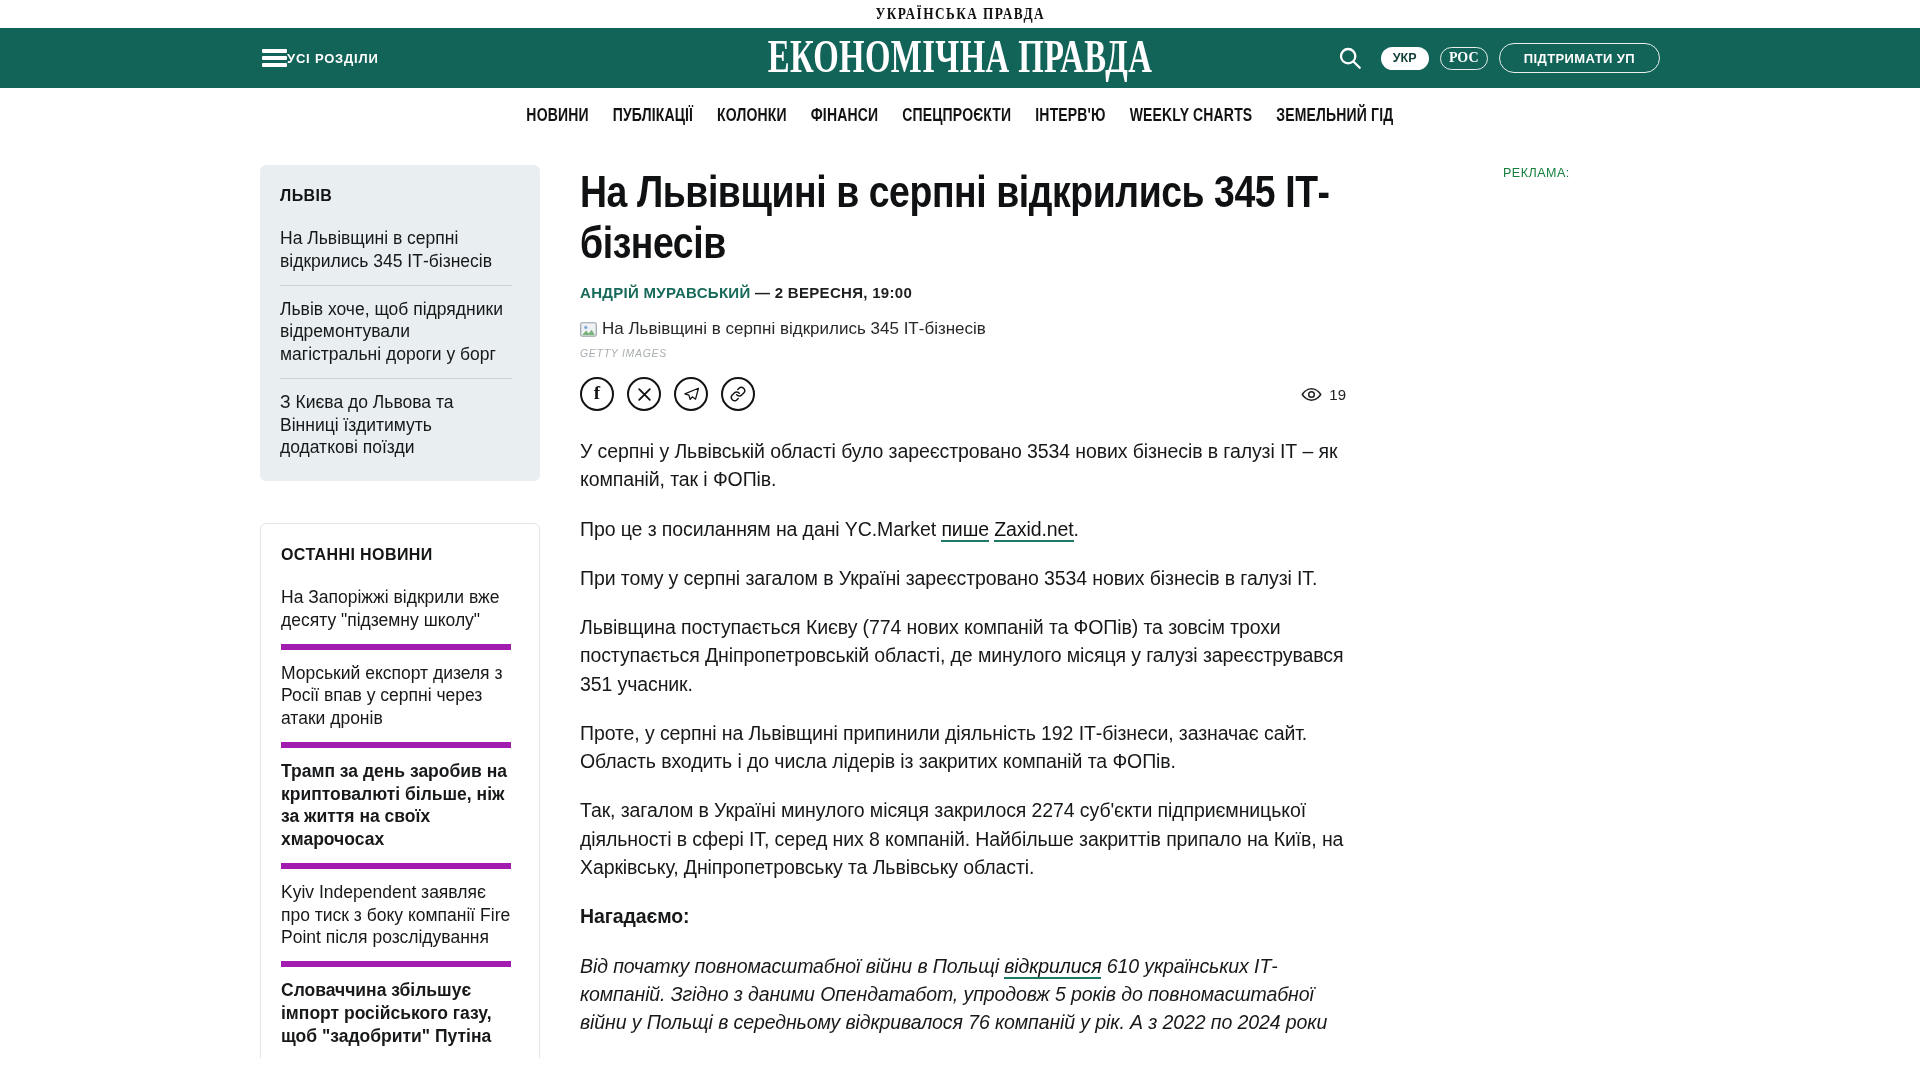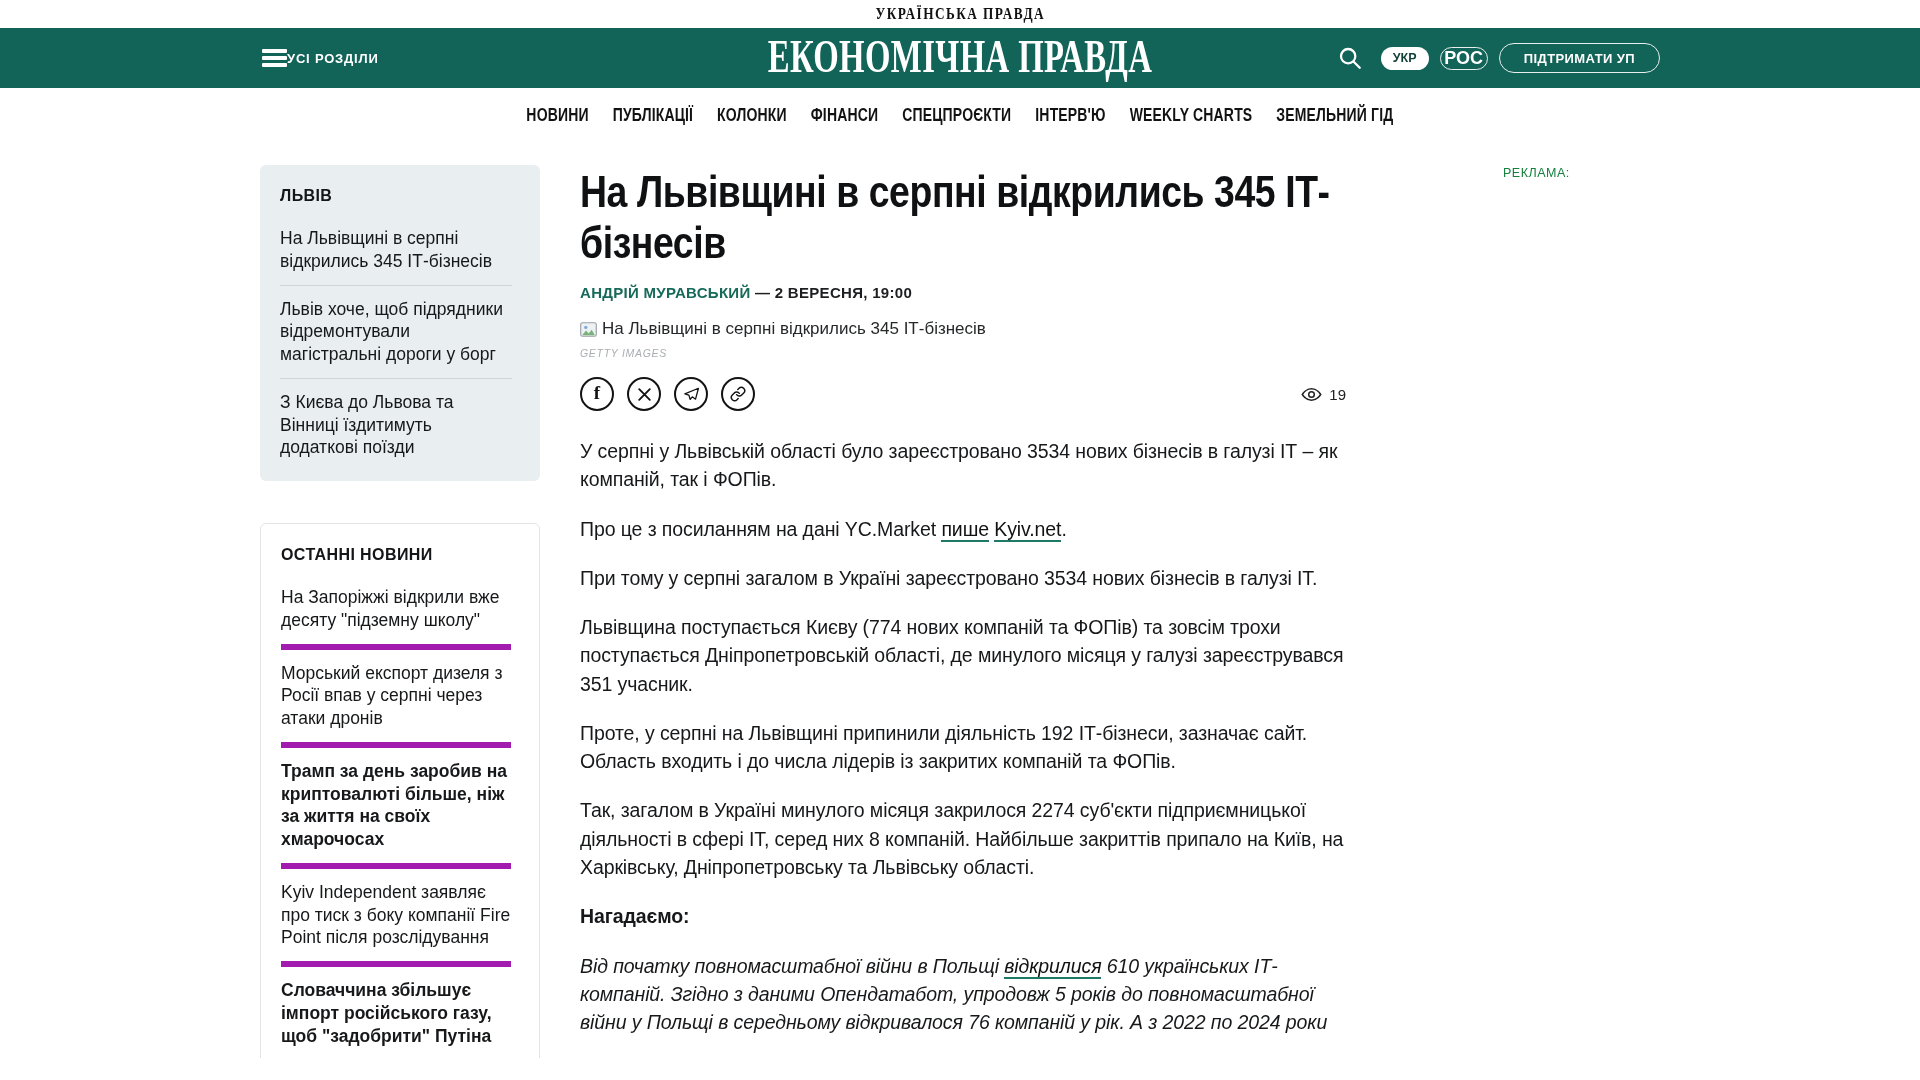--- a/index.html
+++ b/index.html
@@ -19,21 +19,21 @@
   .burger span { width:25px; height:3.6px; background:#fff; border-radius:1px; }
   .nav-sections { color:#fff; font-size:13px; font-weight:bold; letter-spacing:0.8px; }
   .nav-logo { position:absolute; left:50%; top:50%; transform:translate(-50%,-52%) scale(0.78,1.08);
     font-family:"Liberation Serif", serif; font-weight:bold; font-size:42px; color:#fff;
     white-space:nowrap; letter-spacing:0.5px; cursor:pointer; }
   .nav-right { position:absolute; right:260px; top:0; height:100%; display:flex; align-items:center; gap:11px; }
   .search-btn { width:28px; height:28px; display:flex; align-items:center; justify-content:center; cursor:pointer; margin-right:6px; }
   .pill { border-radius:999px; font-weight:bold; display:flex; align-items:center; justify-content:center;
     cursor:pointer; white-space:nowrap; }
   .pill-ukr { background:#fff; color:#113f38; font-size:12.5px; width:48px; height:23px; }
-  .pill-ros { background:transparent; color:#fff; border:1.5px solid #e8efee; font-size:18px; width:48px; height:23px; }
+  .pill-ros { background:transparent; color:#fff; border:1.5px solid #e8efee; font-size:14px; width:48px; height:23px;font-family:Liberation Serif, serif; }
   .pill-support { background:transparent; color:#fff; border:1.5px solid #e8efee; font-size:13px;
     height:30px; padding:0 24px; letter-spacing:0.4px; }
 
   
   .menubar { position:absolute; top:88px; left:0; width:1920px; height:54px;
     display:flex; align-items:center; justify-content:center; background:#fff; }
   .menu-inner { display:flex; gap:30px; transform:scaleX(0.8); white-space:nowrap; }
   .menu-link { font-size:17.5px; font-weight:bold; color:#121212; letter-spacing:0.2px; cursor:pointer; }
 
   
@@ -174,21 +174,21 @@
         <circle cx="12" cy="12" r="3.2"></circle>
       </svg>
       <span>19</span>
     </div>
   </div>
 
   <p>У серпні у Львівській області було зареєстровано 3534 нових бізнесів в галузі ІТ – як компаній, так і ФОПів.</p>
 
   <p><span>Про це з посиланням на дані YC.Market</span>
     <a class="inline-link">пише</a>
-    <a class="inline-link">Kyiv.net</a><span>.</span></p>
+    <a class="inline-link">Zaxid.net</a><span>.</span></p>
 
   <p>При тому у серпні загалом в Україні зареєстровано 3534 нових бізнесів в галузі ІТ.</p>
   <p>Львівщина поступається Києву (774 нових компаній та ФОПів) та зовсім трохи поступається Дніпропетровській області, де минулого місяця у галузі зареєструвався 351 учасник.</p>
   <p>Проте, у серпні на Львівщині припинили діяльність 192 ІТ-бізнеси, зазначає сайт. Область входить і до числа лідерів із закритих компаній та ФОПів.</p>
   <p>Так, загалом в Україні минулого місяця закрилося 2274 суб'єкти підприємницької діяльності в сфері ІТ, серед них 8 компаній. Найбільше закриттів припало на Київ, на Харківську, Дніпропетровську та Львівську області.</p>
   <p class="bold">Нагадаємо:</p>
 
   <p class="italic"><span>Від початку повномасштабної війни в Польщі</span>
     <a class="inline-link">відкрилися</a>
     <span>610 українських ІТ-компаній. Згідно з даними Опендатабот, упродовж 5 років до повномасштабної війни у Польщі в середньому відкривалося 76 компаній у рік. А з 2022 по 2024 роки</span></p>

